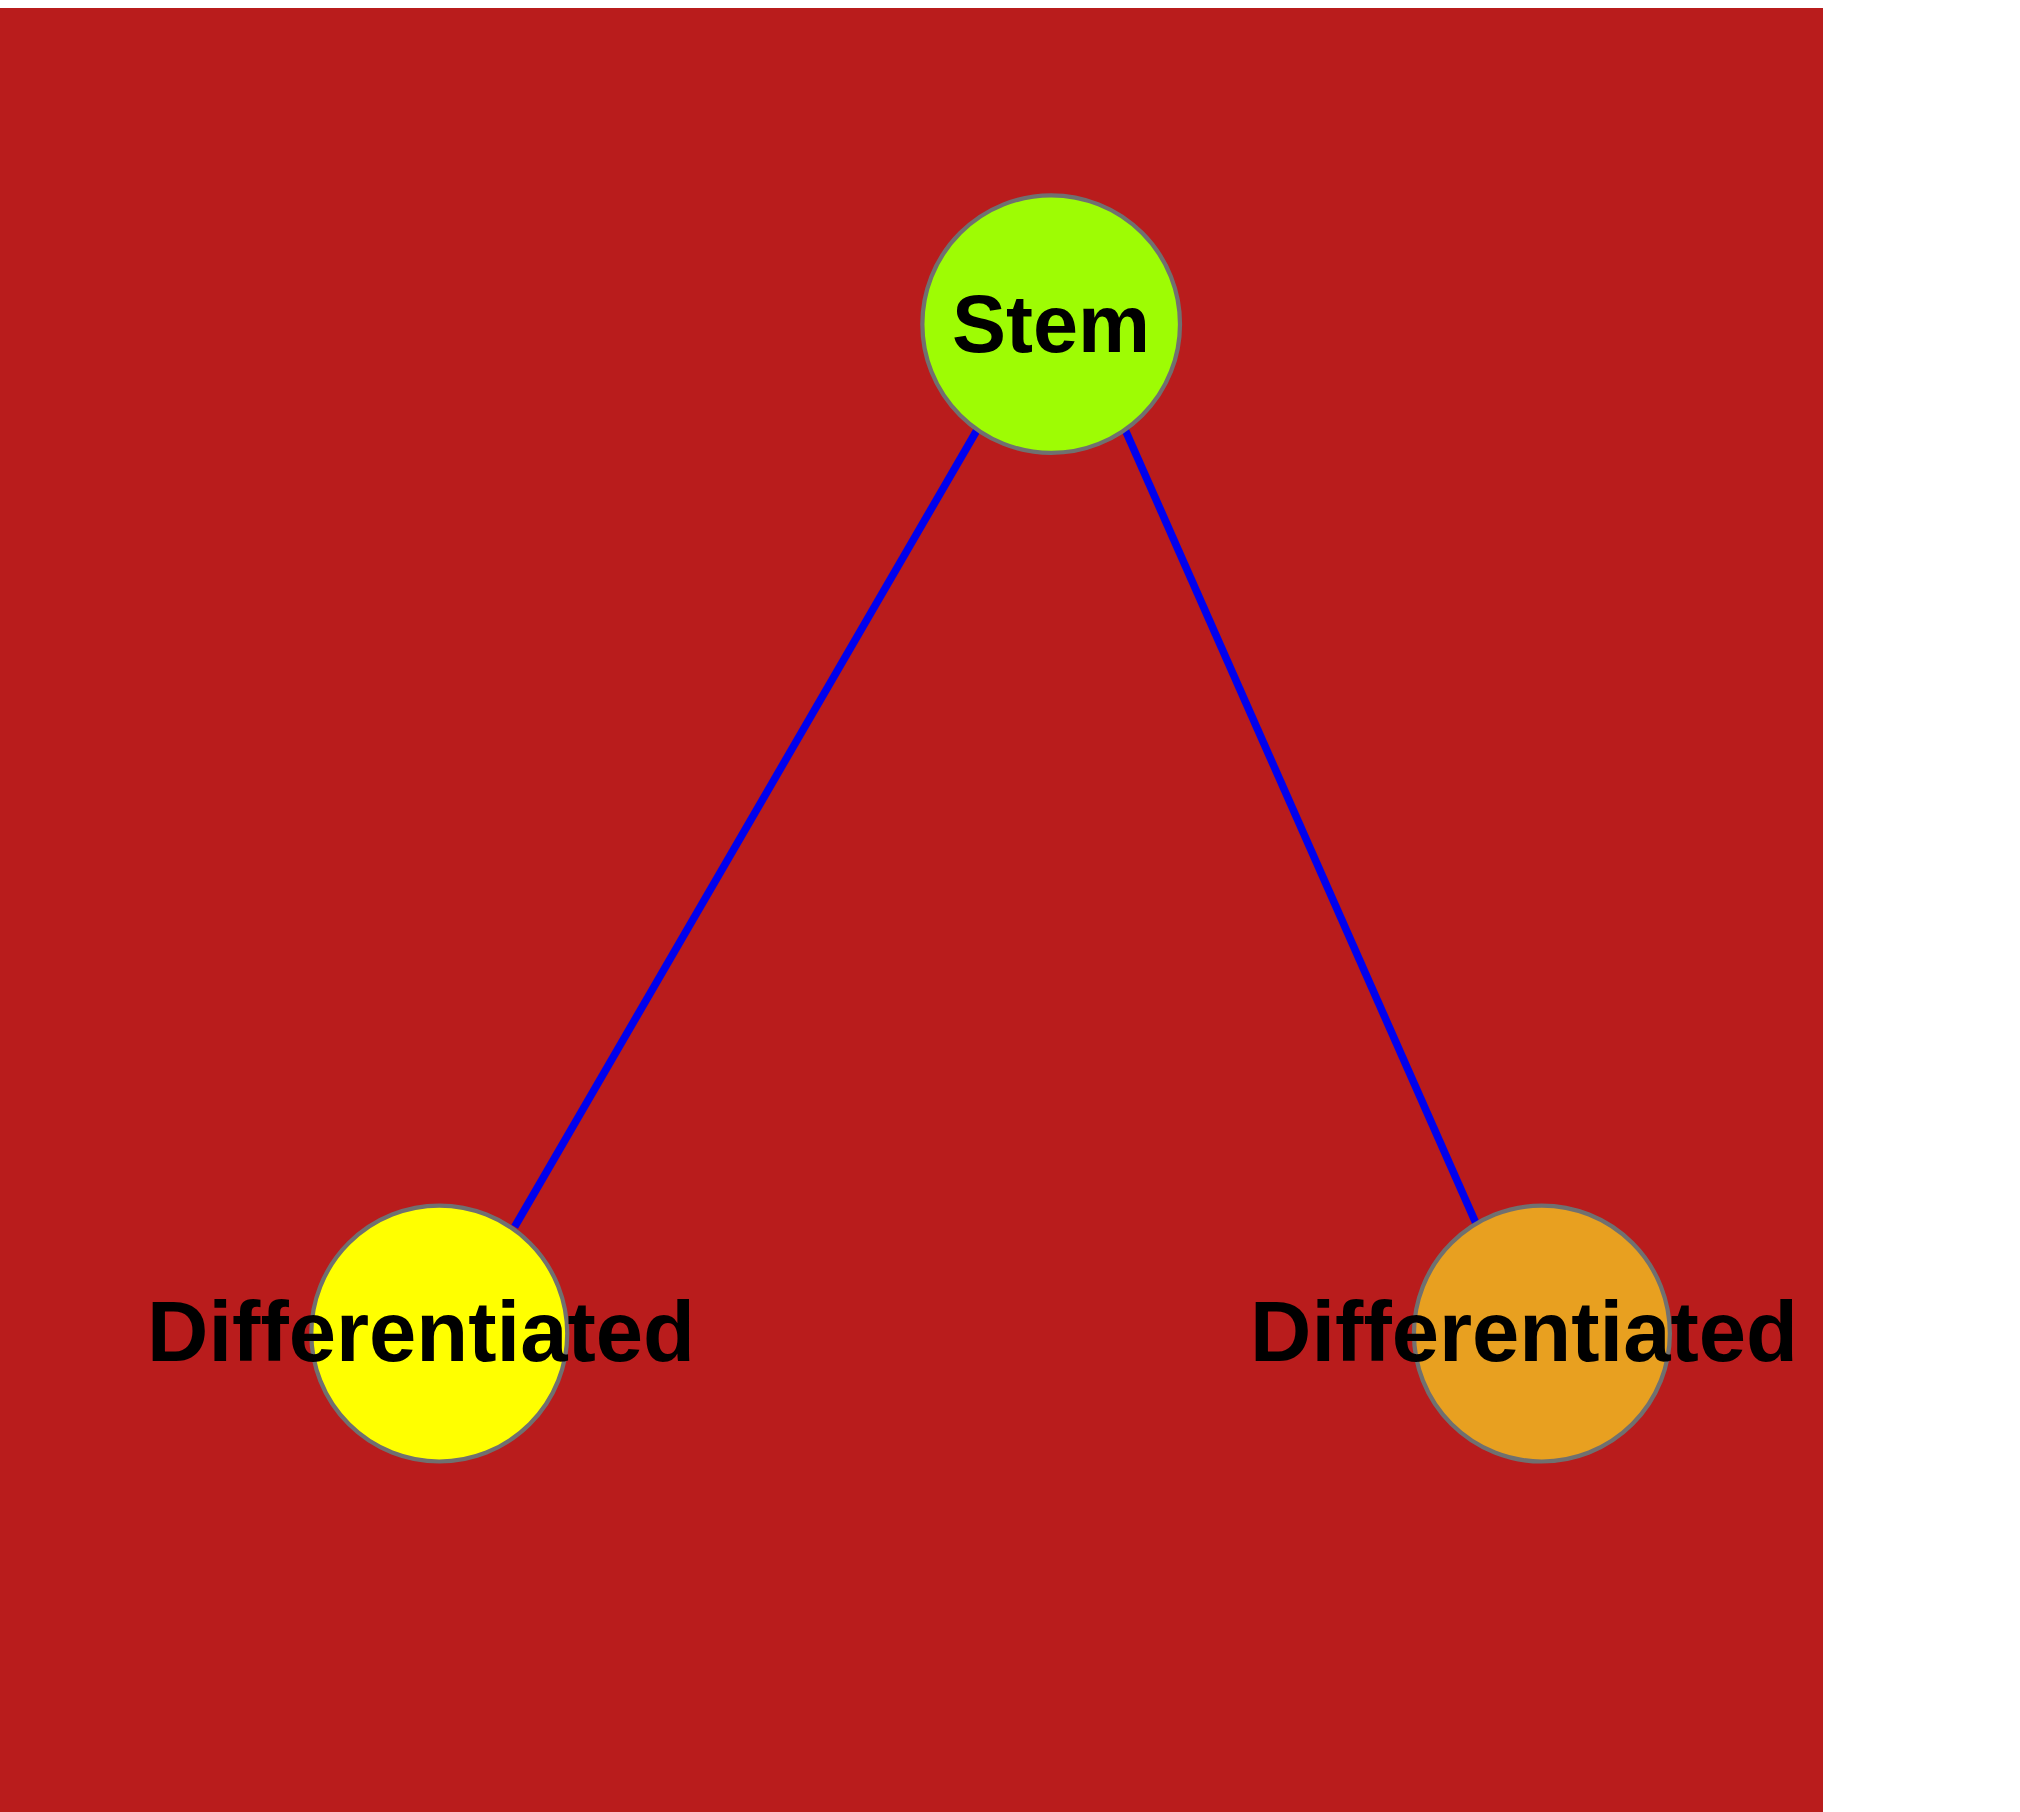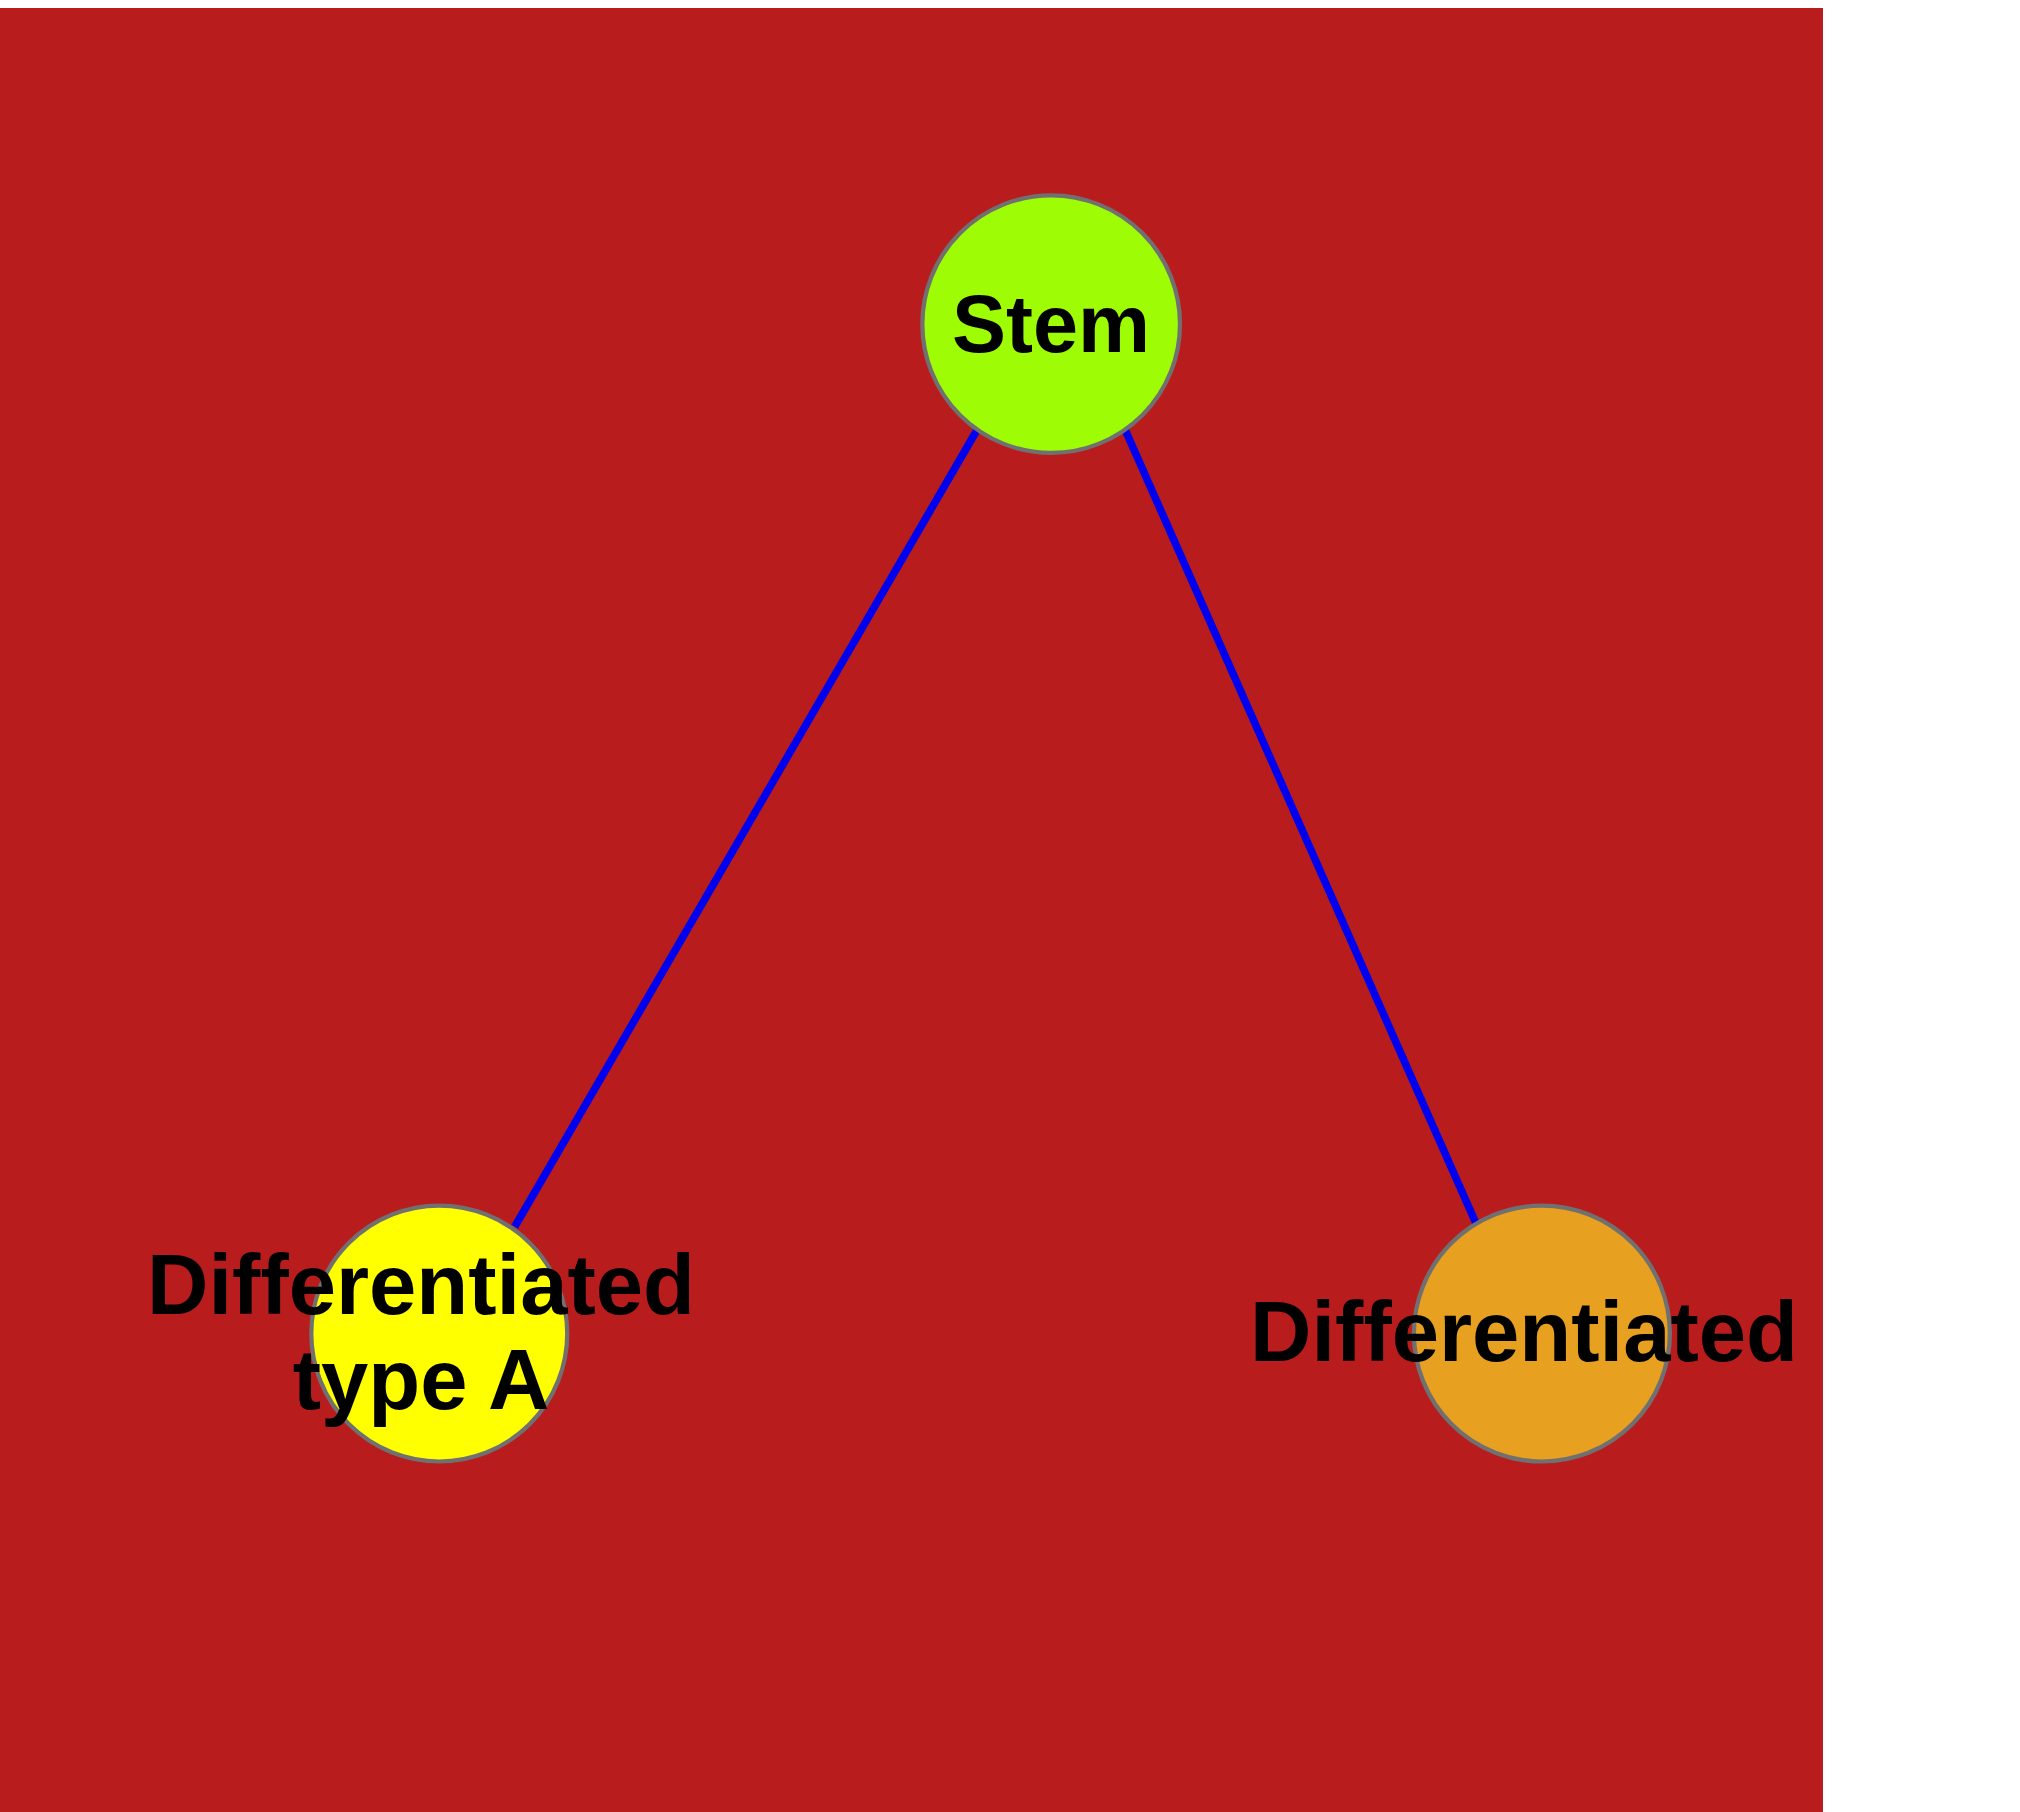--- a/index.html
+++ b/index.html
@@ -70,21 +70,20 @@
 
     <circle cx="1819" cy="1564" r="151" fill="#e8a020" stroke="#707070" stroke-width="5"></circle>
   </svg>
 
   <div class="node-label label-stem" style="left: 1051px; top: 316px; font-size: 81px; color: rgb(0, 0, 0);">
     <span class="label-line">Stem</span>
   </div>
 
   <div class="node-label label-typea" style="left: 421px; top: 1324px; font-size: 85px; color: rgb(0, 0, 0);">
     <span class="label-line">Differentiated</span>
-    <span class="label-line">type A</span>
   </div>
 
   <div class="node-label label-typeb" style="left: 1524px; top: 1324px; font-size: 85px; color: rgb(0, 0, 0);">
     <span class="label-line">Differentiated</span>
   </div>
 
 </div>
 
 
 </body></html>

